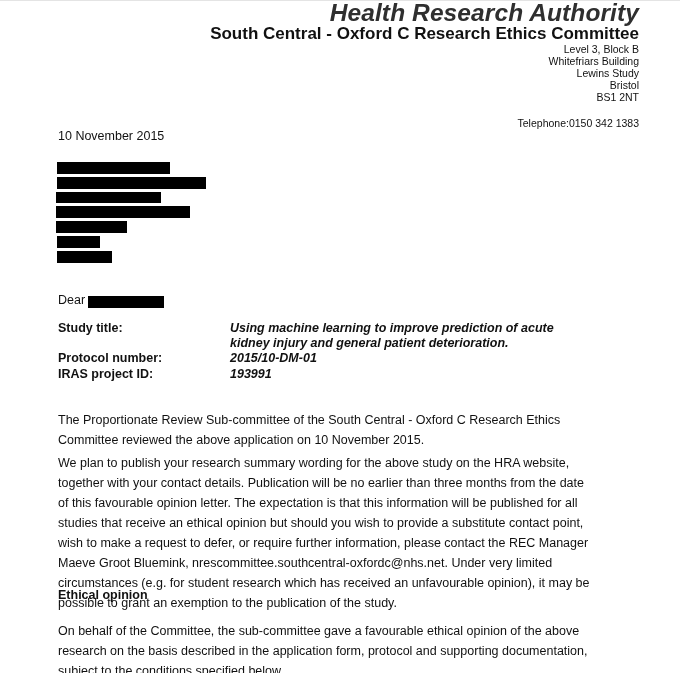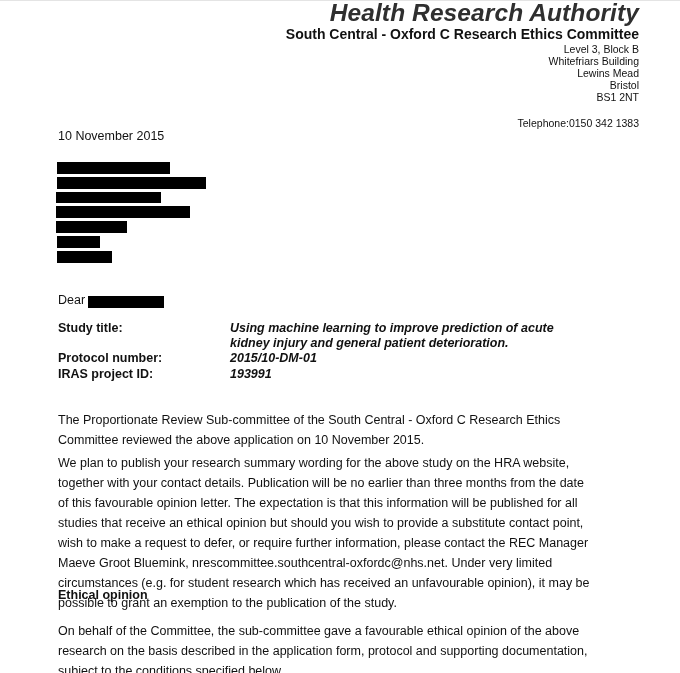--- a/index.html
+++ b/index.html
@@ -32,21 +32,21 @@
       color: #2f2f2f;
       letter-spacing: 0.1px;
       white-space: nowrap;
       line-height: 26px;
     }
     .committee-name {
       position: absolute;
       right: 41px;
       top: 26px;
       font-weight: bold;
-      font-size: 14px;
+      font-size: 17px;
       color: #111111;
       white-space: nowrap;
       line-height: 16px;
     }
     .address {
       position: absolute;
       right: 41px;
       top: 43px;
       text-align: right;
       font-size: 10.5px;
@@ -132,21 +132,21 @@
 <body>
 
 <div class="top-rule"></div>
 
 <div class="hra-title">Health Research Authority</div>
 <div class="committee-name">South Central - Oxford C Research Ethics Committee</div>
 
 <div class="address">
   <div>Level 3, Block B</div>
   <div>Whitefriars Building</div>
-  <div>Lewins Mead</div>
+  <div>Lewins Study</div>
   <div>Bristol</div>
   <div>BS1 2NT</div>
 </div>
 
 <div class="telephone">
   <span class="label">Telephone:</span><span>0150 342 1383</span>
 </div>
 
 <div class="letter-date">10 November 2015</div>
 

